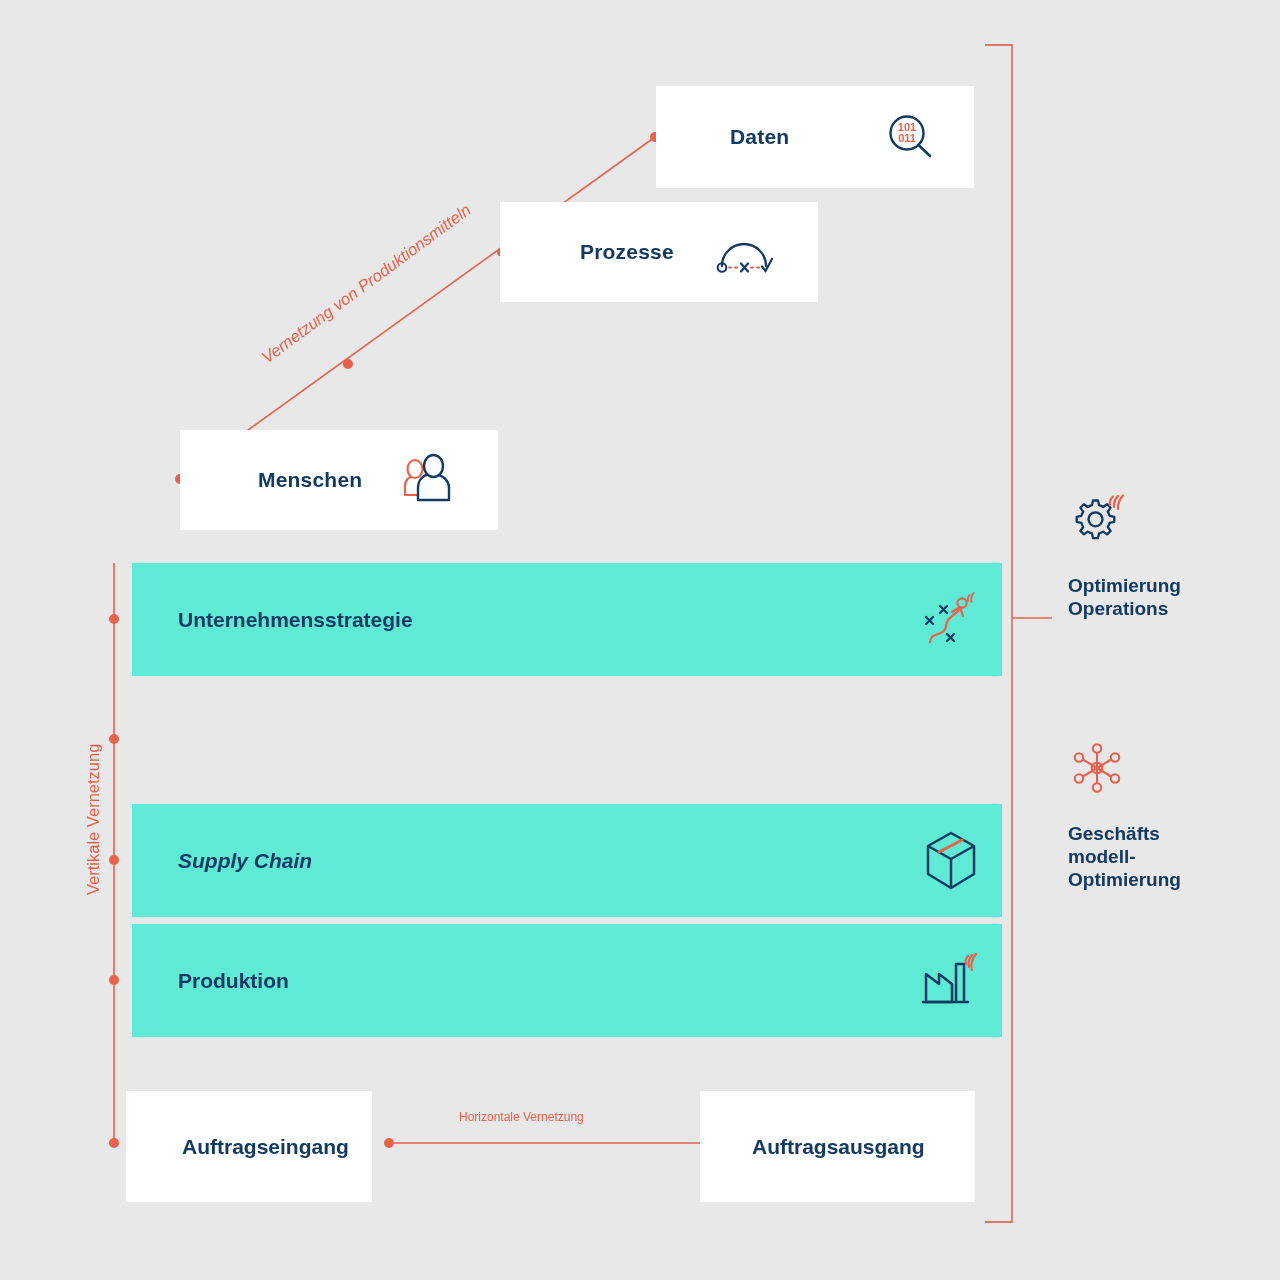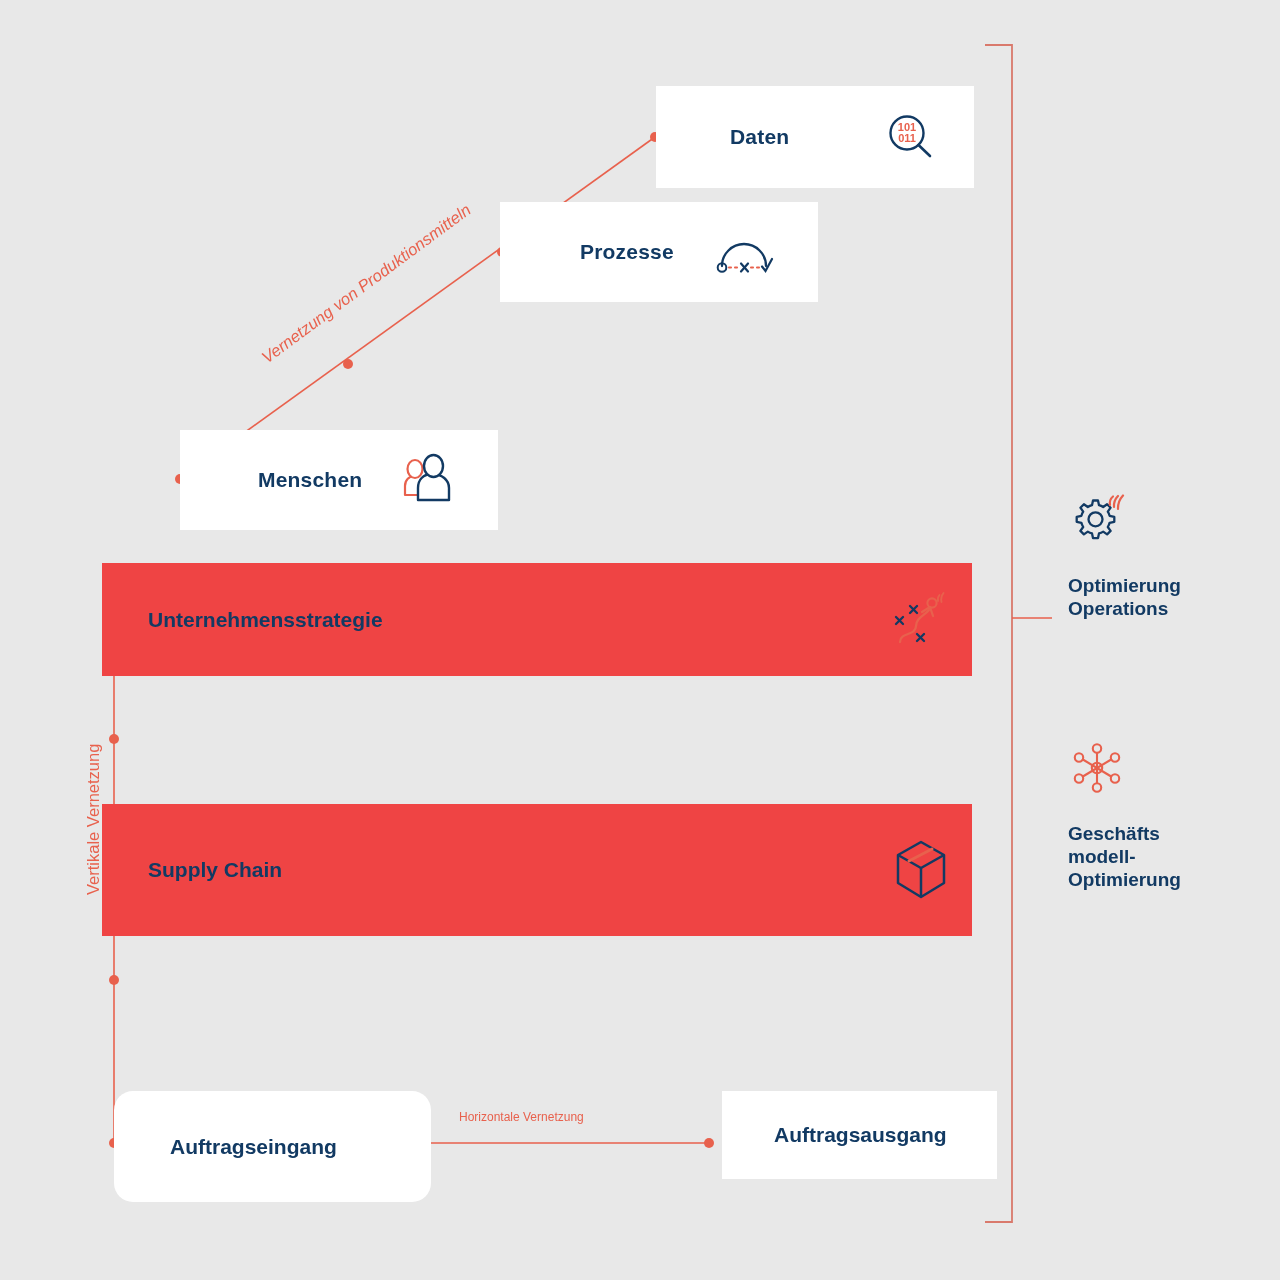--- a/index.html
+++ b/index.html
@@ -44,23 +44,23 @@
   #card-menschen .label   {position:absolute;left:78px;}
 
   #card-daten .ico        {position:absolute;left:226px;}
   #card-prozesse .ico     {position:absolute;left:212px;}
   #card-technologien .ico {position:absolute;left:222px;}
   #card-menschen .ico     {position:absolute;left:214px;}
 
   
   .row{
     position:absolute;
-    left:102px;
+    left:132px;
     width:870px;
-    background:#ef4444;
+    background:#5eead4;
     box-sizing:border-box;
   }
   .row .label{
     position:absolute;
     left:46px;
     top:50%;
     transform:translateY(-50%);
     color:#123a63;
     font-weight:bold;
     font-size:21px;
@@ -68,40 +68,40 @@
   }
   .row .ico{
     position:absolute;
     right:22px;
     top:50%;
     transform:translateY(-50%);
     display:flex;align-items:center;justify-content:center;
   }
   #row-strategie {top:563px; height:113px;}
   #row-indirekte {top:683px; height:113px;}
-  #row-supply    {top:804px; height:132px;}
+  #row-supply    {top:804px; height:113px;font-style:italic;}
   #row-produktion{top:924px; height:113px;}
 
   
   .orderbox{
     position:absolute;
     background:#ffffff;
     display:flex;align-items:center;
     box-sizing:border-box;
   }
   .orderbox .label{
     position:absolute;
     color:#123a63;
     font-weight:bold;
     font-size:21px;
     white-space:nowrap;
   }
-  #box-eingang{left:114px; top:1091px; width:317px; height:111px;border-radius:19px;}
+  #box-eingang{left:126px; top:1091px; width:246px; height:111px;}
   #box-eingang .label{left:56px;}
-  #box-ausgang{left:722px; top:1091px; width:275px; height:88px;}
+  #box-ausgang{left:700px; top:1091px; width:275px; height:111px;}
   #box-ausgang .label{left:52px;}
 
   
   .legend{
     position:absolute;
     width:180px;
   }
   .legend .lico{margin-bottom:22px;display:block;}
   .legend .ltext{
     color:#123a63;
@@ -251,20 +251,35 @@
         <g fill="none" stroke="#123a63" stroke-width="2.5" stroke-linejoin="round">
           <polygon points="29,4 52,17 52,45 29,59 6,45 6,17"></polygon>
           <polyline points="6,17 29,30 52,17"></polyline>
           <line x1="29" y1="30" x2="29" y2="59"></line>
         </g>
         <line x1="17" y1="23" x2="40" y2="11" stroke="#e8614d" stroke-width="3" stroke-linecap="round"></line>
       </svg>
     </span>
   </div>
 
+  <div class="row" id="row-produktion">
+    <span class="label">Produktion</span>
+    <span class="ico">
+      <svg width="62" height="62" viewBox="0 0 62 62">
+        <path d="M 8 52 L 8 24 L 21 34 L 21 24 L 34 34 L 34 52 Z" fill="none" stroke="#123a63" stroke-width="2.5" stroke-linejoin="round"></path>
+        <path d="M 38 52 L 38 14 L 46 14 L 46 52" fill="none" stroke="#123a63" stroke-width="2.5" stroke-linejoin="round"></path>
+        <line x1="5" y1="52" x2="50" y2="52" stroke="#123a63" stroke-width="2.5" stroke-linecap="round"></line>
+        <g fill="none" stroke="#e8614d" stroke-width="2.2" stroke-linecap="round">
+          <path d="M 48 14 A 8 8 0 0 1 50 6"></path>
+          <path d="M 51 17 A 13 13 0 0 1 54 5"></path>
+          <path d="M 54 20 A 18 18 0 0 1 58 4"></path>
+        </g>
+      </svg>
+    </span>
+  </div>
 
   <div class="orderbox" id="box-eingang">
     <span class="label">Auftragseingang</span>
   </div>
   <div class="orderbox" id="box-ausgang">
     <span class="label">Auftragsausgang</span>
   </div>
 
   <div class="dlabel" id="vernetzung-prod">Vernetzung von Produktionsmitteln</div>
   <div class="vlabel" id="vertikale">Vertikale Vernetzung</div>

